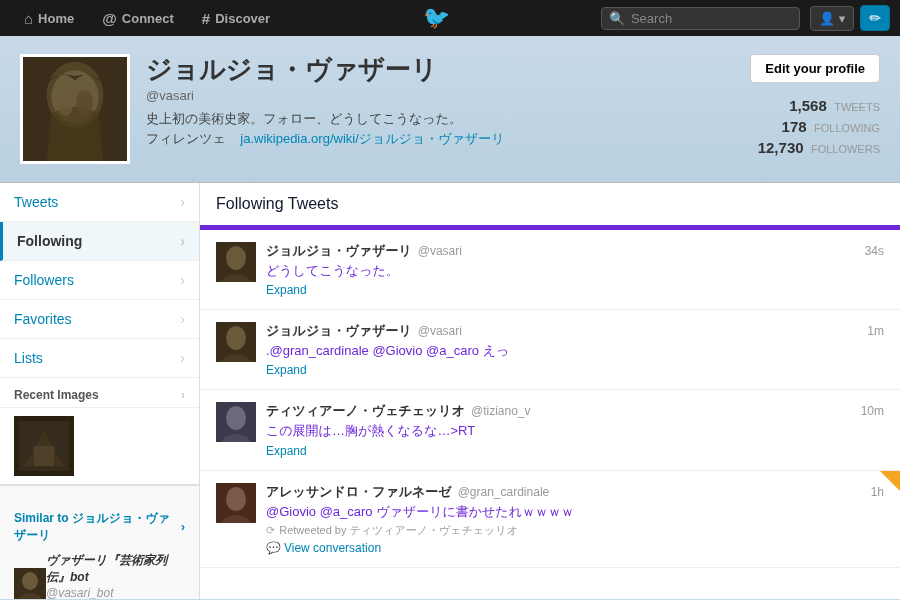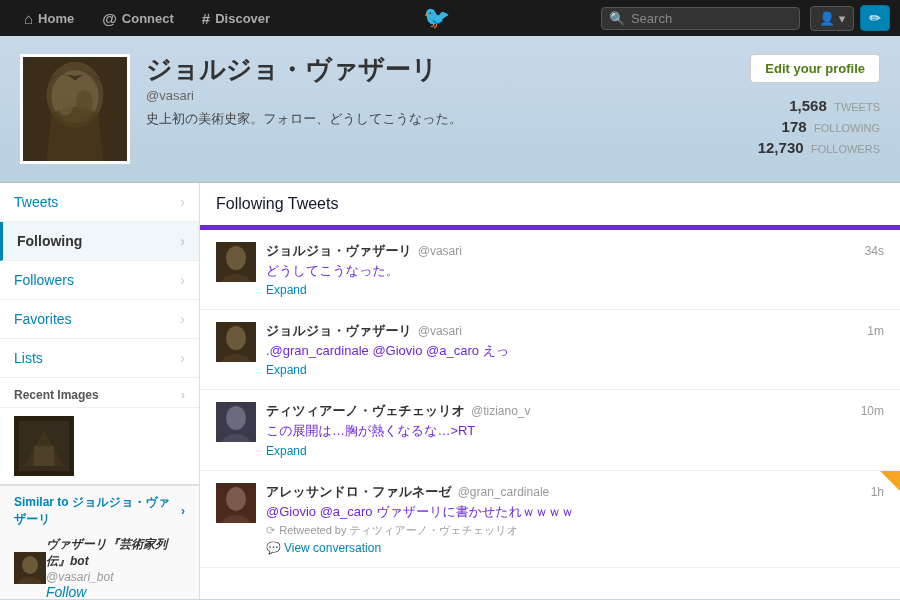--- a/index.html
+++ b/index.html
@@ -144,21 +144,21 @@
       gap: 4px;
       min-width: 160px;
     }
     #edit-profile-btn {
       background: #fff;
       border: 1px solid #ccc;
       border-radius: 4px;
       padding: 6px 14px;
       font-size: 13px;
       font-weight: bold;
-      color: #4d7c0f;
+      color: #000000;
       cursor: pointer;
       margin-bottom: 10px;
     }
     .stat-row {
       font-size: 12px;
       color: #666;
       text-align: right;
     }
     .stat-num {
       font-size: 15px;
@@ -229,20 +229,21 @@
       background: #f9f9f9;
     }
     .similar-title {
       font-size: 12px;
       color: #0084b4;
       font-weight: bold;
       display: flex;
       align-items: center;
       justify-content: space-between;
       margin-bottom: 8px;
+      margin-top: 16px;
     }
     .similar-user {
       display: flex;
       align-items: center;
       margin-bottom: 8px;
       font-style: italic;
     }
     .similar-avatar {
       width: 32px;
       height: 32px;
@@ -358,20 +359,25 @@
         <ellipse cx="65" cy="48" rx="9" ry="13" fill="#5a4a2a" opacity="0.8"></ellipse>
         <path d="M25 30 Q40 10 55 25 Q70 10 85 30 Q80 15 55 20 Q30 15 25 30Z" fill="#3a3020" opacity="0.9"></path>
       </svg>
     </div>
   </div>
   <div id="profile-info">
     <div id="profile-name">ジョルジョ・ヴァザーリ</div>
     <div id="profile-handle">@vasari</div>
     <div id="profile-bio">
       <div>史上初の美術史家。フォロー、どうしてこうなった。</div>
+      <div>
+        <span>フィレンツェ</span>
+        &nbsp;&nbsp;
+        <a id="profile-link" href="#">ja.wikipedia.org/wiki/ジョルジョ・ヴァザーリ</a>
+      </div>
     </div>
   </div>
   <div id="profile-stats">
     <button id="edit-profile-btn">Edit your profile</button>
     <div class="stat-row">
       <span class="stat-num">1,568</span>
       <span class="stat-label">TWEETS</span>
     </div>
     <div class="stat-row">
       <span class="stat-num">178</span>

